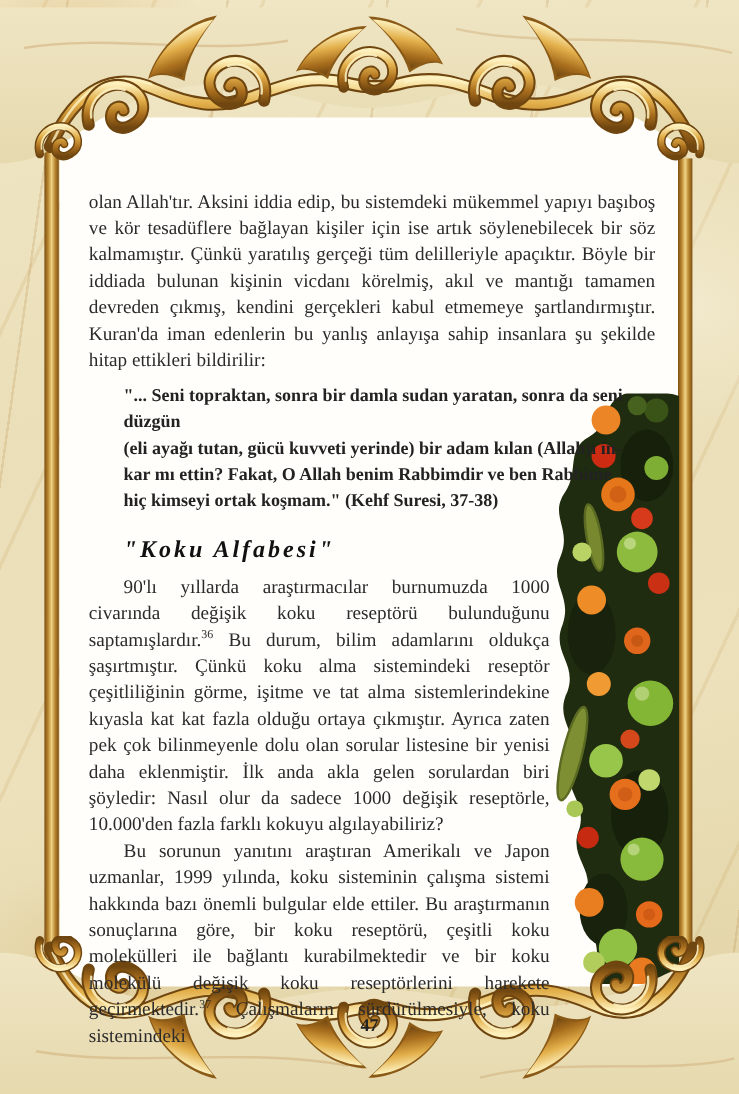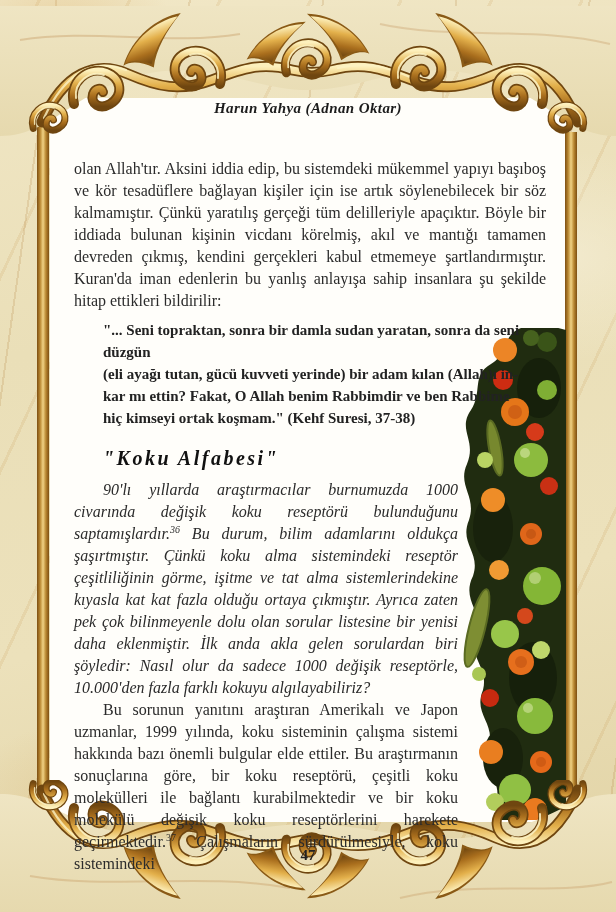--- a/index.html
+++ b/index.html
@@ -22,21 +22,21 @@
   .ornament.top{top:6px;height:132px;z-index:3;}
   .ornament.bottom{top:780px;height:132px;z-index:5;}
   .flowers{position:absolute;left:443px;top:328px;width:123px;height:492px;z-index:4;}
   .header{position:absolute;left:50px;top:100px;width:516px;text-align:center;z-index:6;
     font-size:15px;font-weight:bold;font-style:italic;color:#1c1c1c;letter-spacing:.4px;}
   .content{position:absolute;left:74px;top:158px;width:472px;z-index:6;color:#2b2b2b;}
   .para{margin:0;text-align:justify;font-size:16px;line-height:22px;}
   .quote{margin:7px 0 0 29px;font-weight:bold;font-size:15px;line-height:22px;white-space:pre-line;text-align:left;color:#222;}
   .heading{margin:18px 0 0 0;font-size:20px;font-weight:bold;font-style:italic;letter-spacing:2.5px;text-indent:29px;color:#111;}
   .wrapped{margin-right:88px;text-indent:29px;}
-  .wrapped.first{margin-top:9px;font-style:italic;}
+  .wrapped.first{margin-top:9px;}
   sup{font-size:10px;line-height:0;}
   .page-number{position:absolute;left:50px;top:847px;width:516px;text-align:center;z-index:6;
     font-size:15px;font-weight:bold;color:#222;}
 </style>
 </head>
 <body>
 
 <div class="page">
 
   <div class="white-page"></div>
@@ -133,21 +133,20 @@
     <circle cx="92" cy="388" r="18" fill="#88ba3c"></circle>
     <circle cx="85" cy="380" r="5" fill="#d4e4a0" opacity="0.6"></circle>
     <circle cx="48" cy="424" r="12" fill="#e97e20"></circle>
     <circle cx="98" cy="434" r="11" fill="#e5691a"></circle>
     <circle cx="98" cy="434" r="5" fill="#bf5210" opacity="0.6"></circle>
     <circle cx="72" cy="462" r="16" fill="#90c044"></circle>
     <circle cx="52" cy="474" r="9" fill="#b2cd5c"></circle>
     <circle cx="92" cy="482" r="12" fill="#ea7a1f"></circle>
   </svg>
 
-  <div class="header">Harun Yahya (Adnan Oktar)</div>
 
   <div class="content">
     <p class="para">olan Allah'tır. Aksini iddia edip, bu sistemdeki mükemmel yapıyı başıboş ve kör tesadüflere bağlayan kişiler için ise artık söylenebilecek bir söz kalmamıştır. Çünkü yaratılış gerçeği tüm delilleriyle apaçıktır. Böyle bir iddiada bulunan kişinin vicdanı körelmiş, akıl ve mantığı tamamen devreden çıkmış, kendini gerçekleri kabul etmemeye şartlandırmıştır. Kuran'da iman edenlerin bu yanlış anlayışa sahip insanlara şu şekilde hitap ettikleri bildirilir:</p>
     <p class="quote">"... Seni topraktan, sonra bir damla sudan yaratan, sonra da seni düzgün
 (eli ayağı tutan, gücü kuvveti yerinde) bir adam kılan (Allah)ı in-
 kar mı ettin? Fakat, O Allah benim Rabbimdir ve ben Rabbime
 hiç kimseyi ortak koşmam." (Kehf Suresi, 37-38)</p>
     <h2 class="heading">"Koku Alfabesi"</h2>
     <p class="para wrapped first"><span>90'lı yıllarda araştırmacılar burnumuzda 1000 civarında değişik koku reseptörü bulunduğunu saptamışlardır.</span><sup>36</sup><span> Bu durum, bilim adamlarını oldukça şaşırtmıştır. Çünkü koku alma sistemindeki reseptör çeşitliliğinin görme, işitme ve tat alma sistemlerindekine kıyasla kat kat fazla olduğu ortaya çıkmıştır. Ayrıca zaten pek çok bilinmeyenle dolu olan sorular listesine bir yenisi daha eklenmiştir. İlk anda akla gelen sorulardan biri şöyledir: Nasıl olur da sadece 1000 değişik reseptörle, 10.000'den fazla farklı kokuyu algılayabiliriz?</span></p>
     <p class="para wrapped"><span>Bu sorunun yanıtını araştıran Amerikalı ve Japon uzmanlar, 1999 yılında, koku sisteminin çalışma sistemi hakkında bazı önemli bulgular elde ettiler. Bu araştırmanın sonuçlarına göre, bir koku reseptörü, çeşitli koku molekülleri ile bağlantı kurabilmektedir ve bir koku molekülü değişik koku reseptörlerini harekete geçirmektedir.</span><sup>37</sup><span> Çalışmaların sürdürülmesiyle, koku sistemindeki</span></p>

